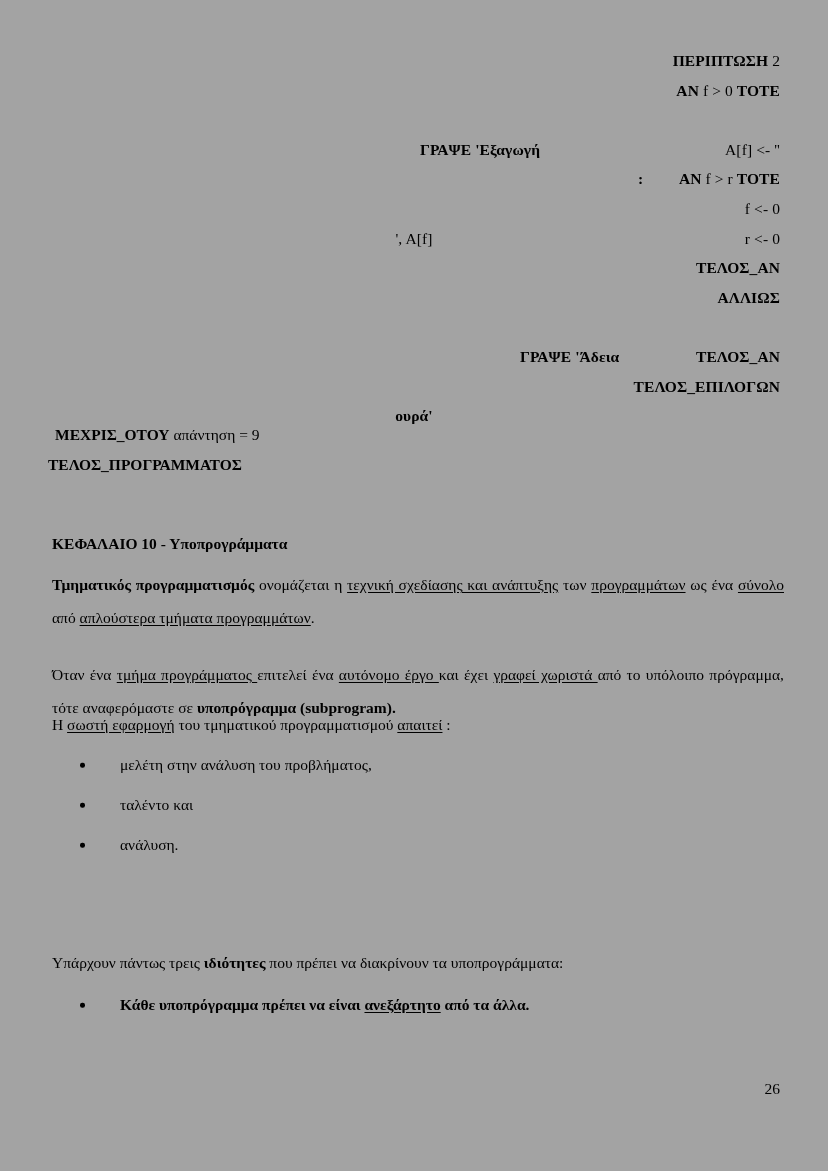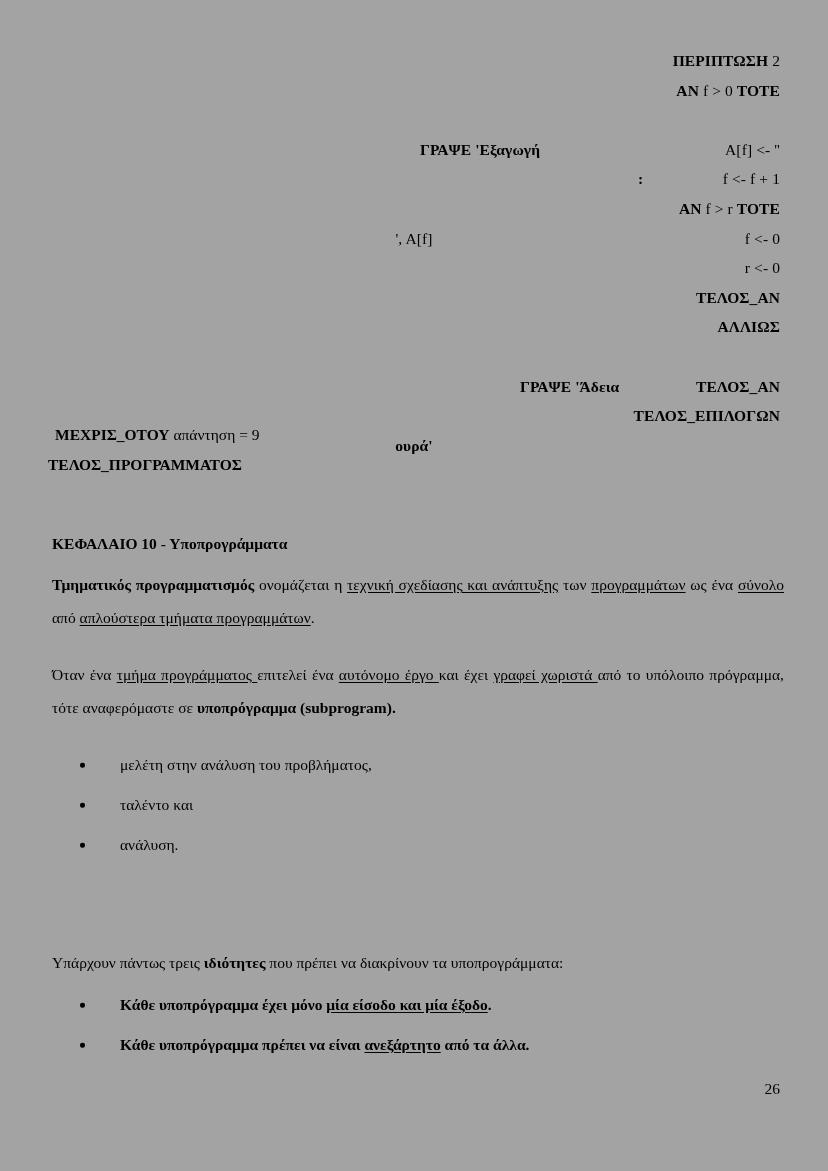--- a/index.html
+++ b/index.html
@@ -168,21 +168,20 @@
     <div class="code-line"><span class="kw">ΑΝ</span><span class="plain"> f &gt; 0 </span><span class="kw">ΤΟΤΕ</span></div>
 
     <div class="code-line split">
       <span class="seg-left" style="left:372px;">ΓΡΑΨΕ 'Εξαγωγή</span>
       <span class="seg-mid" style="left:590px;">:</span>
       <span class="seg-right plain">', A[f]</span>
     </div>
 
     <div class="code-line"><span class="plain">A[f] &lt;- ''</span></div>
 
-    <div class="code-line"><span class="plain">f &lt;- f + 1</span></div>
 
     <div class="code-line"><span class="kw">ΑΝ</span><span class="plain"> f &gt; r </span><span class="kw">ΤΟΤΕ</span></div>
 
     <div class="code-line"><span class="plain">f &lt;- 0</span></div>
 
     <div class="code-line"><span class="plain">r &lt;- 0</span></div>
 
     <div class="code-line"><span class="kw">ΤΕΛΟΣ_ΑΝ</span></div>
 
     <div class="code-line"><span class="kw">ΑΛΛΙΩΣ</span></div>
@@ -202,29 +201,29 @@
     <div class="tail-line indent"><span class="kw">ΜΕΧΡΙΣ_ΟΤΟΥ</span><span class="plain"> απάντηση = 9</span></div>
     <div class="tail-line"><span class="kw">ΤΕΛΟΣ_ΠΡΟΓΡΑΜΜΑΤΟΣ</span></div>
   </div>
 
   <div class="chapter-heading">ΚΕΦΑΛΑΙΟ 10 - Υποπρογράμματα</div>
 
   <div class="para p1"><b>Τμηματικός προγραμματισμός</b><span> ονομάζεται η </span><span class="u">τεχνική σχεδίασης και ανάπτυξης</span><span> των </span><span class="u">προγραμμάτων</span><span> ως ένα </span><span class="u">σύνολο</span><span> από </span><span class="u">απλούστερα τμήματα προγραμμάτων</span><span>.</span></div>
 
   <div class="para p2"><span>Όταν ένα </span><span class="u">τμήμα προγράμματος </span><span>επιτελεί ένα </span><span class="u">αυτόνομο έργο </span><span>και έχει </span><span class="u">γραφεί χωριστά </span><span>από το υπόλοιπο πρόγραμμα, τότε αναφερόμαστε σε </span><b>υποπρόγραμμα (subprogram).</b></div>
 
+  <div class="para p3"><span>Η </span><span class="u">σωστή εφαρμογή</span><span> του τμηματικού προγραμματισμού </span><span class="u">απαιτεί</span><span> :</span></div>
 
   <div class="bullets-a">
     <div class="bullet-row"><span class="dot"></span><span>μελέτη στην ανάλυση του προβλήματος,</span></div>
     <div class="bullet-row"><span class="dot"></span><span>ταλέντο και</span></div>
     <div class="bullet-row"><span class="dot"></span><span>ανάλυση.</span></div>
   </div>
 
   <div class="para p4"><span>Υπάρχουν πάντως τρεις </span><b>ιδιότητες</b><span> που πρέπει να διακρίνουν τα υποπρογράμματα:</span></div>
 
   <div class="bullets-b">
-    <div class="bullet-row"><span class="dot"></span><span>Κάθε υποπρόγραμμα έχει μόνο </span><span class="u">μία είσοδο και μία έξοδο</span><span>.</span></div>
     <div class="bullet-row"><span class="dot"></span><span>Κάθε υποπρόγραμμα πρέπει να είναι </span><span class="u">ανεξάρτητο</span><span> από τα άλλα.</span></div>
   </div>
 
   <div class="page-number">26</div>
 
 </div>
 
 </body></html>

